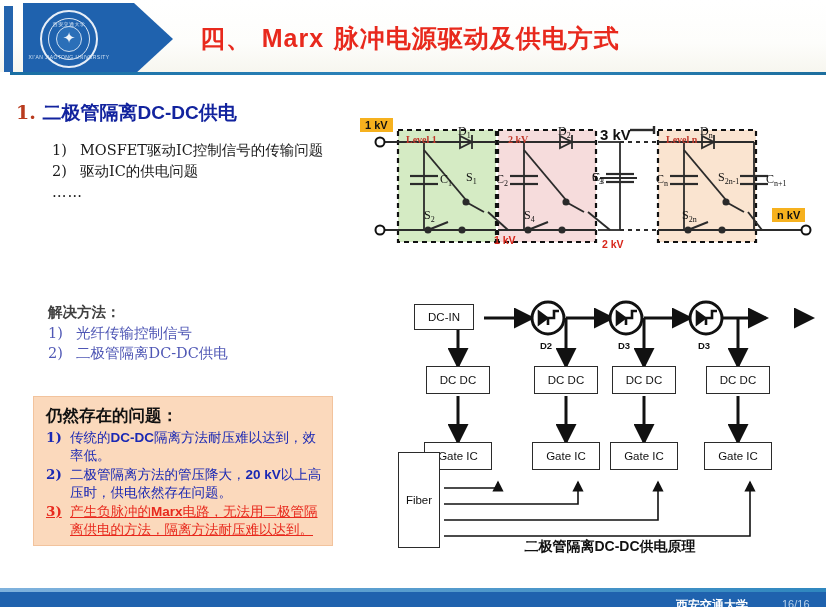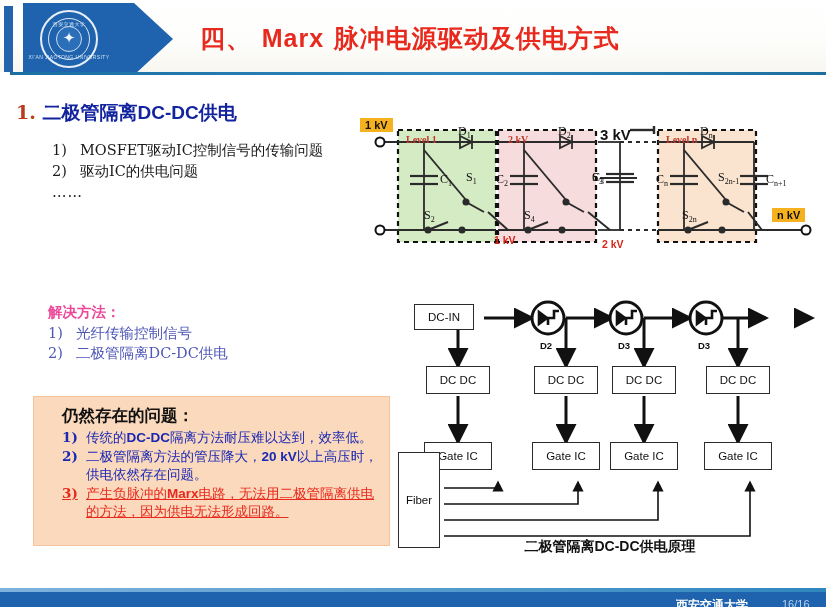--- a/index.html
+++ b/index.html
@@ -57,28 +57,28 @@
   .qtxt{flex:1;}
   .dots{margin-top:0px;letter-spacing:1px;}
 
   .concl{position:absolute;left:46px;top:240px;width:320px;
      font-family:"DejaVu Serif","Liberation Serif",serif;font-size:14.5px;
      color:#4f57b5;line-height:1.4;}
 
   .solve{position:absolute;left:48px;top:302px;width:320px;
      font-family:"DejaVu Serif","Liberation Serif",serif;font-size:14.5px;
      color:#111;line-height:1.42;}
-  .solve .sh{font-weight:700;color:#ec4899;}
+  .solve .sh{font-weight:700;color:#404040;}
   .solve .srow{display:flex;color:#4f57b5;}
   .solve .smark{width:28px;flex:0 0 28px;}
 
   
-  .probbox{position:absolute;left:33px;top:396px;width:357px;height:150px;
+  .probbox{position:absolute;left:33px;top:396px;width:300px;height:150px;
      background:#fbd9bc;border:1.5px solid #f2c39d;box-sizing:border-box;
-     padding:8px 8px 0 28px;}
+     padding:8px 8px 0 12px;}
   .probbox .ph{font-family:"DejaVu Serif","Liberation Serif",serif;
      font-size:16.5px;font-weight:700;color:#111;margin-bottom:2px;}
   .prow{display:flex;font-family:"DejaVu Serif","Liberation Serif",serif;
      font-size:13.5px;line-height:1.33;margin-bottom:1px;}
   .pmark{width:24px;flex:0 0 24px;font-weight:700;}
   .ptxt{flex:1;}
   .blue{color:#1a28b4;}
   .blue .b{font-family:"Liberation Sans",sans-serif;font-weight:800;}
   .red{color:#e8291d;text-decoration:underline;}
   .red .b{font-family:"Liberation Sans",sans-serif;font-weight:800;}
@@ -182,21 +182,21 @@
         <div class="prow">
           <span class="pmark blue">1)</span>
           <span class="ptxt blue"><span>传统的</span><span class="b">DC-DC</span><span>隔离方法耐压难以达到，效率低。</span></span>
         </div>
         <div class="prow">
           <span class="pmark blue">2)</span>
           <span class="ptxt blue"><span>二极管隔离方法的管压降大，</span><span class="b">20 kV</span><span>以上高压时，供电依然存在问题。</span></span>
         </div>
         <div class="prow">
           <span class="pmark red">3)</span>
-          <span class="ptxt red"><span>产生负脉冲的</span><span class="b">Marx</span><span>电路，无法用二极管隔离供电的方法，因为供电无法形成回路。</span></span>
+          <span class="ptxt red"><span>产生负脉冲的</span><span class="b">Marx</span><span>电路，无法用二极管隔离供电的方法，隔离方法耐压难以达到。</span></span>
         </div>
       </div>
   </div>
 
   <div class="marx">
     <svg class="mx-svg" width="462" height="148">
 
       <rect x="36" y="18" width="98" height="112" fill="#d5ebc4"></rect>
       <rect x="136" y="18" width="98" height="112" fill="#f6dcdc"></rect>
       <rect x="296" y="18" width="98" height="112" fill="#fae4d0"></rect>

